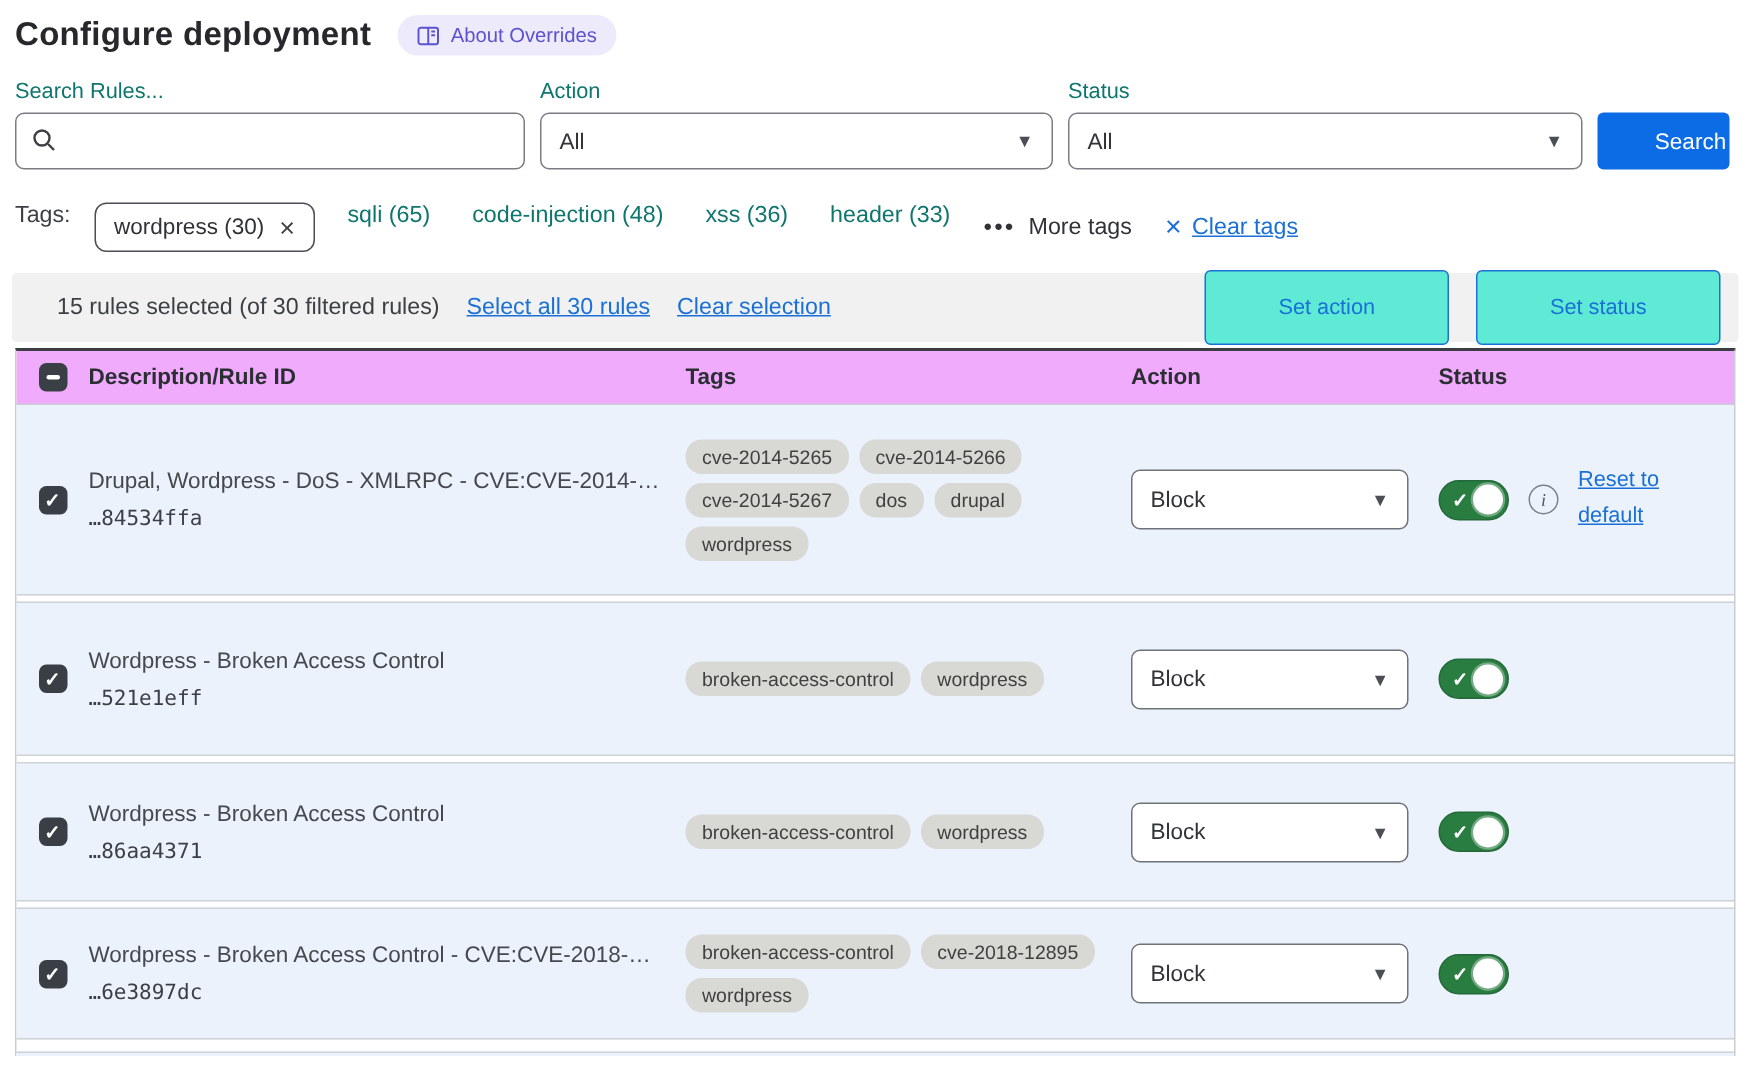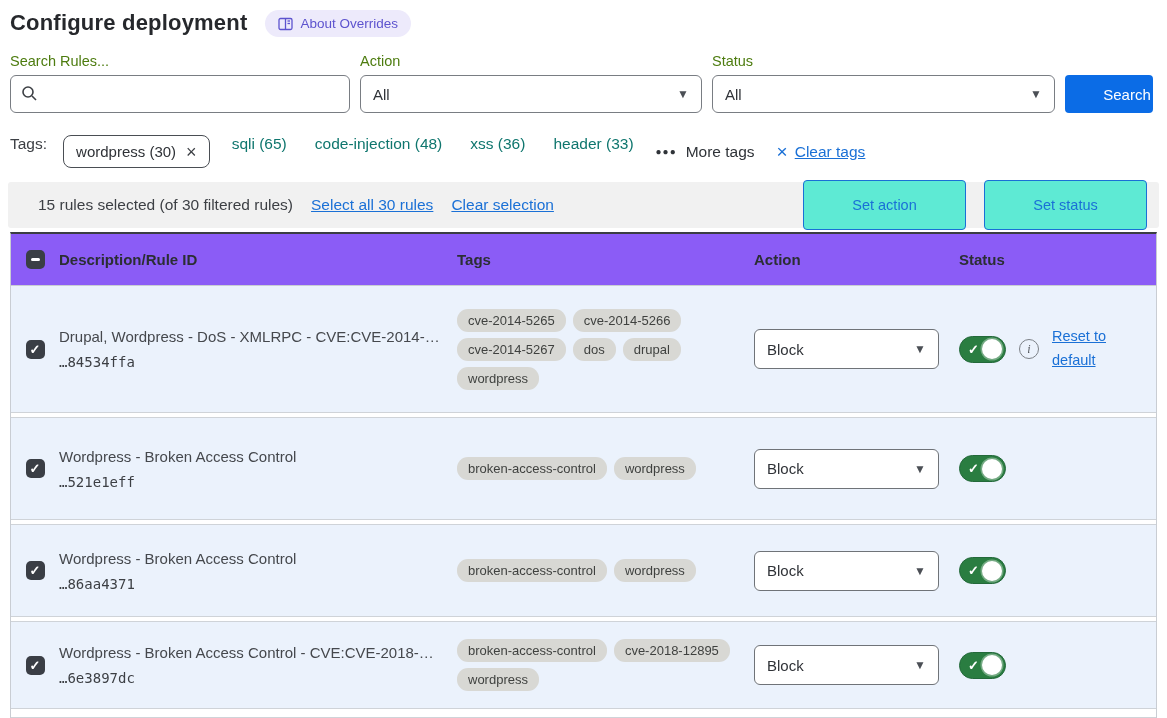--- a/index.html
+++ b/index.html
@@ -8,21 +8,21 @@
   .page { padding: 10px 10px 0 10px; }
 
   
   .page-header { display: flex; align-items: flex-start; gap: 18px; margin-bottom: 16px; }
   .page-header h1 { font-size: 22px; font-weight: 700; color: #26282c; letter-spacing: .2px; }
   .badge { display: inline-flex; align-items: center; gap: 7px; background: #edeafb; color: #5d53ce;
            font-size: 13.5px; padding: 6px 13px; border-radius: 15px; cursor: pointer; }
 
   
   .filters { display: flex; gap: 10px; align-items: flex-end; margin-bottom: 22px; }
-  .field label { display: block; font-size: 14.5px; color: #4d7c0f; margin-bottom: 6px; }
+  .field label { display: block; font-size: 14.5px; color: #0f766e; margin-bottom: 6px; }
   .input-wrap { position: relative; }
   .input-wrap svg { position: absolute; left: 11px; top: 10px; }
   .input-wrap input { width: 340px; height: 38px; border: 1px solid #797d83; border-radius: 6px;
                       padding: 0 10px 0 36px; font-size: 15px; font-family: inherit; outline: none; }
   .select { height: 38px; border: 1px solid #797d83; border-radius: 6px; background: #fff;
             display: flex; align-items: center; justify-content: space-between;
             padding: 16px 12px; font-size: 15px; color: #2f3237; cursor: pointer; }
   .action-field .select { width: 342px; }
   .status-field .select { width: 343px; }
   .chev { color: #4b4f55; font-size: 12px; }
@@ -48,21 +48,21 @@
                    align-items: center; gap: 18px; padding: 0 12px 0 30px; margin: 0 -2px 4px -2px; }
   .selection-bar .summary { font-size: 15.5px; color: #3c3f44; }
   .selection-bar a { font-size: 15.5px; color: #1a70d6; text-decoration: underline; cursor: pointer; }
   .selection-bar .spacer { flex: 1; }
   .btn-secondary { width: 163px; height: 50px; background: #5eead4; border: 1px solid #1a70d6;
                    color: #1a70d6; border-radius: 4px; font-size: 14.5px; font-family: inherit; cursor: pointer; }
 
   
   .table { border-top: 2px solid #3a3d42; border-left: 1px solid #c9cdd3; border-right: 1px solid #c9cdd3; }
   .grid { display: grid; grid-template-columns: 48px 398px 297px 205px 1fr; align-items: center; }
-  .thead { height: 52px; background: #8b5cf6; border-bottom: 1px solid #c9cdd3; }
+  .thead { height: 36px; background: #f0abfc; border-bottom: 1px solid #c9cdd3; }
   .thead .h { font-size: 15px; font-weight: 700; color: #2b2e33; }
   .cb { display: flex; justify-content: center; }
   .checkbox { width: 19px; height: 19px; background: #3a3e45; border-radius: 5px; display: inline-flex;
               align-items: center; justify-content: center; cursor: pointer; }
   .checkbox .minus { width: 9px; height: 2.5px; background: #fff; border-radius: 2px; }
   .checkbox .tick { color: #fff; font-size: 13px; font-weight: bold; line-height: 1; }
 
   .trow { background: #ebf2fc; border-bottom: 1px solid #cfd3d8; margin-bottom: 4px; }
   .trow:not(:first-child) { border-top: 1px solid #cfd3d8; }
   .tbody .trow:nth-child(1) { min-height: 127px; }

